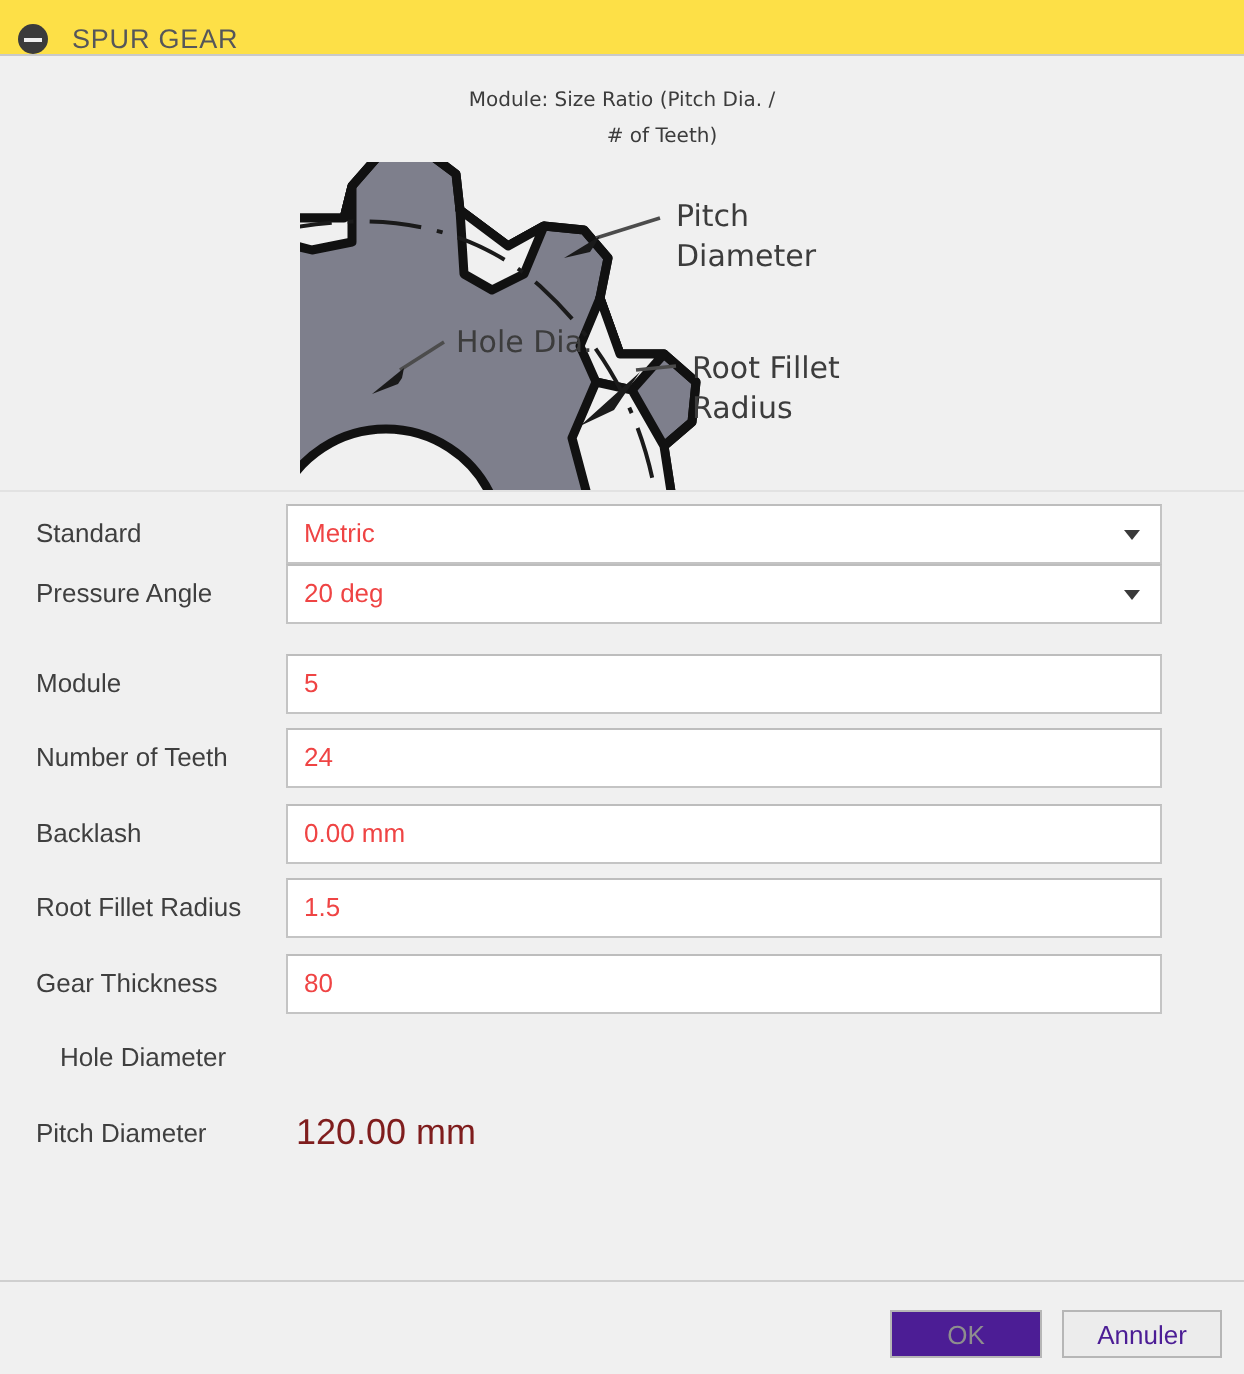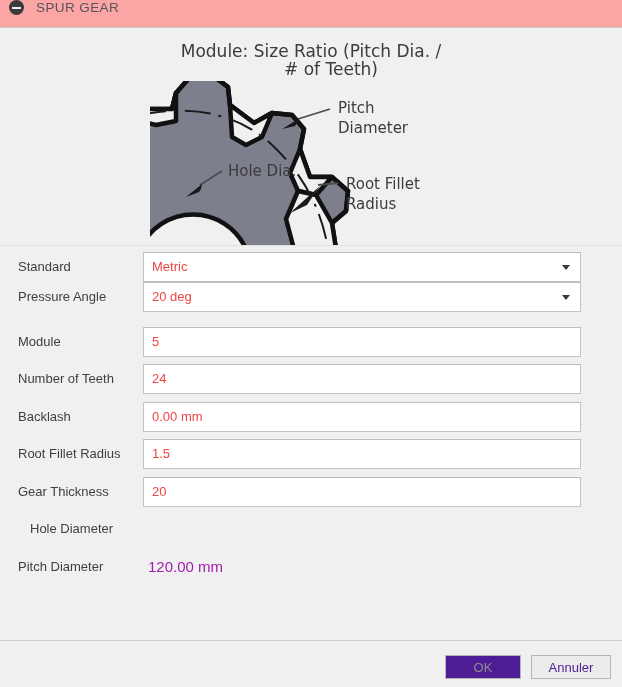--- a/index.html
+++ b/index.html
@@ -16,24 +16,24 @@
     overflow: hidden;
     position: relative;
   }
 
   
   .panel-header {
     position: absolute;
     left: 0; top: 0;
     width: 622px;
     height: 28px;
-    background: #fca5a5;
+    background: #fde047;
     border-bottom: 1px solid #c9c9c9;
     display: flex;
-    align-items: flex-start;
+    align-items: flex-end;
     box-sizing: border-box;
   }
   .collapse-icon {
     width: 15px;
     height: 15px;
     border-radius: 50%;
     background: #3b3b3b;
     margin-left: 9px;
     margin-right: 12px;
     position: relative;
@@ -60,21 +60,21 @@
     width: 622px;
     height: 216px;
     background: #f0f0f0;
     overflow: hidden;
   }
   .diagram-caption {
     position: absolute;
     left: 0; top: 13px;
     width: 622px;
     text-align: center;
-    font-size: 17px;
+    font-size: 10px;
     color: #3c3c3c;
     line-height: 18px;
     font-family: "DejaVu Sans", sans-serif;
   }
   .diagram-caption .line2 {
     display: block;
     padding-left: 40px;
   }
   .gear-svg {
     position: absolute;
@@ -134,22 +134,22 @@
     top: 50%;
     margin-top: -2px;
     width: 0; height: 0;
     border-left: 4.5px solid transparent;
     border-right: 4.5px solid transparent;
     border-top: 5px solid #3a3a3a;
   }
   .readonly-value {
     position: absolute;
     left: 148px;
-    font-size: 15px;
-    color: #a21caf;
+    font-size: 18px;
+    color: #7f1d1d;
     white-space: nowrap;
   }
 
   
   .footer {
     position: absolute;
     left: 0; top: 640px;
     width: 622px;
     height: 47px;
     background: #f0f0f0;
@@ -286,21 +286,21 @@
   <div class="form-row" style="top:189px;">
     <div class="field-label">Root Fillet Radius</div>
     <div class="control">
       <span class="value">1.5</span>
     </div>
   </div>
 
   <div class="form-row" style="top:227px;">
     <div class="field-label">Gear Thickness</div>
     <div class="control">
-      <span class="value">20</span>
+      <span class="value">80</span>
     </div>
   </div>
 
   <div class="form-row" style="top:264px;margin-left:12px;">
     <div class="field-label">Hole Diameter</div>
   </div>
 
   <div class="form-row" style="top:302px;">
     <div class="field-label">Pitch Diameter</div>
     <div class="readonly-value">120.00 mm</div>

